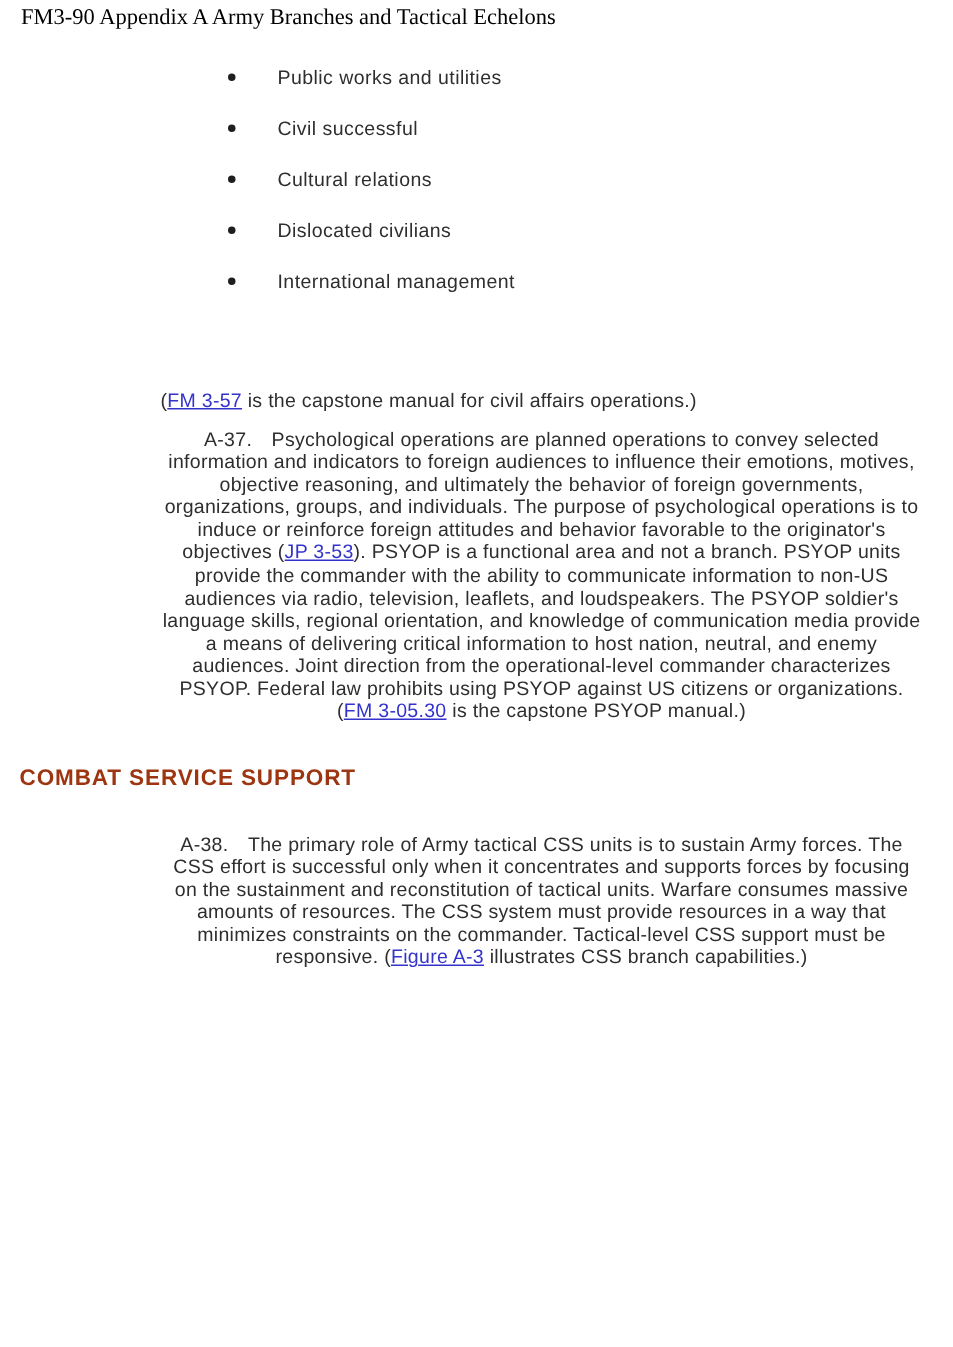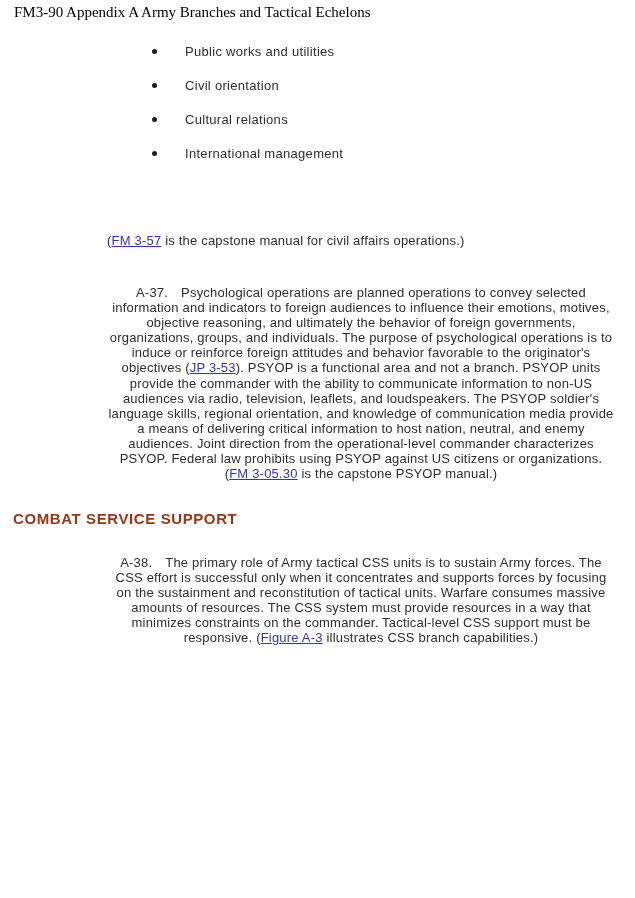--- a/index.html
+++ b/index.html
@@ -27,21 +27,21 @@
   }
   .bullet-dot {
     width: 5px; height: 5px; border-radius: 50%;
     background: #1e1e1e; margin-top: 4px; flex: none;
   }
   .bullet-text { margin-left: 11px; }
   .body-text {
     font-size: 13px; line-height: 15.1px;
     color: #2e2e2e; letter-spacing: 0.2px;
   }
-  .fm-note { position: absolute; top: 233px; left: 107px; width: 508px; }
+  .fm-note { position: absolute; top: 259px; left: 107px; width: 508px; }
   .para { position: absolute; left: 107px; width: 508px; text-align: center; }
   #para-a37 { top: 285px; }
   #para-a38 { top: 555px; }
   .para-number { margin-right: 13px; }
   .doc-link {
     color: #3333cc; text-decoration: underline; cursor: pointer;
   }
   .section-heading {
     position: absolute; top: 510px; left: 13px;
     font-size: 15px; font-weight: bold;
@@ -54,25 +54,29 @@
 
 <div class="page-header">FM3-90 Appendix A Army Branches and Tactical Echelons</div>
 
 <div class="bullets">
   <div class="bullet-item">
     <span class="bullet-dot"></span>
     <span class="bullet-text">Public works and utilities</span>
   </div>
   <div class="bullet-item">
     <span class="bullet-dot"></span>
-    <span class="bullet-text">Civil orientation</span>
+    <span class="bullet-text">Civil successful</span>
   </div>
   <div class="bullet-item">
     <span class="bullet-dot"></span>
     <span class="bullet-text">Cultural relations</span>
+  </div>
+  <div class="bullet-item">
+    <span class="bullet-dot"></span>
+    <span class="bullet-text">Dislocated civilians</span>
   </div>
   <div class="bullet-item">
     <span class="bullet-dot"></span>
     <span class="bullet-text">International management</span>
   </div>
 </div>
 
 <div class="fm-note body-text"><span>(</span><a class="doc-link">FM 3-57</a><span> is the capstone manual for civil affairs operations.)</span></div>
 
 <div class="para body-text" id="para-a37"><span class="para-number">A-37.</span><span>Psychological operations are planned operations to convey selected information and indicators to foreign audiences to influence their emotions, motives, objective reasoning, and ultimately the behavior of foreign governments, organizations, groups, and individuals. The purpose of psychological operations is to induce or reinforce foreign attitudes and behavior favorable to the originator's objectives (</span><a class="doc-link">JP 3-53</a><span>). PSYOP is a functional area and not a branch. PSYOP units provide the commander with the ability to communicate information to non-US audiences via radio, television, leaflets, and loudspeakers. The PSYOP soldier's language skills, regional orientation, and knowledge of communication media provide a means of delivering critical information to host nation, neutral, and enemy audiences. Joint direction from the operational-level commander characterizes PSYOP. Federal law prohibits using PSYOP against US citizens or organizations. (</span><a class="doc-link">FM 3-05.30</a><span> is the capstone PSYOP manual.)</span></div>

